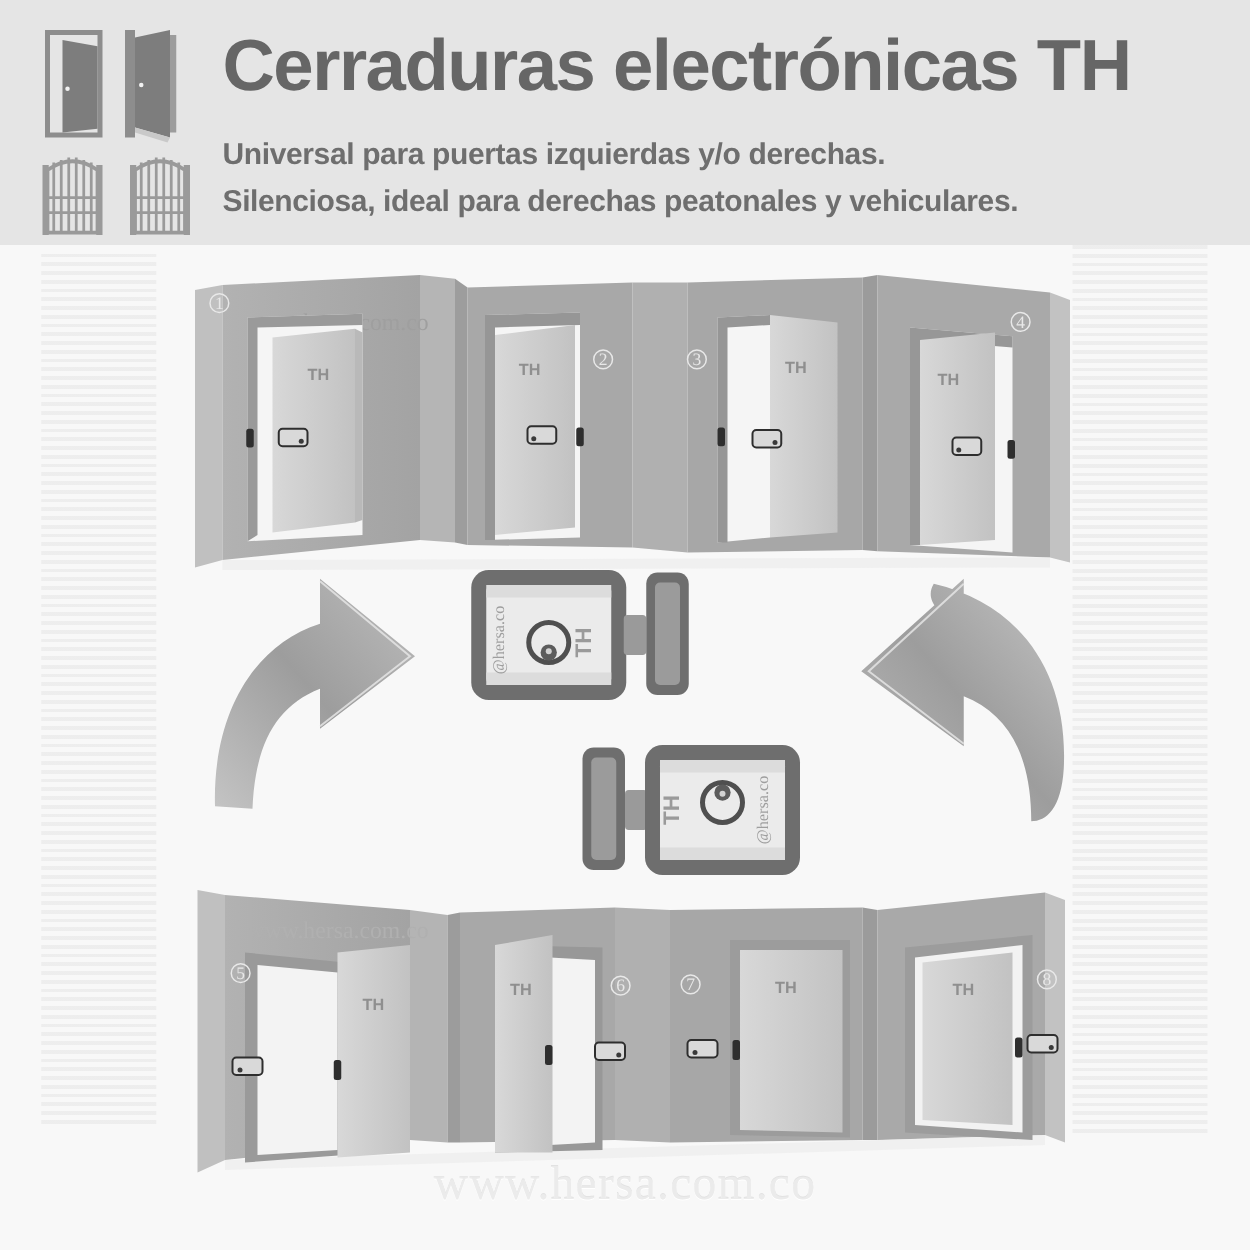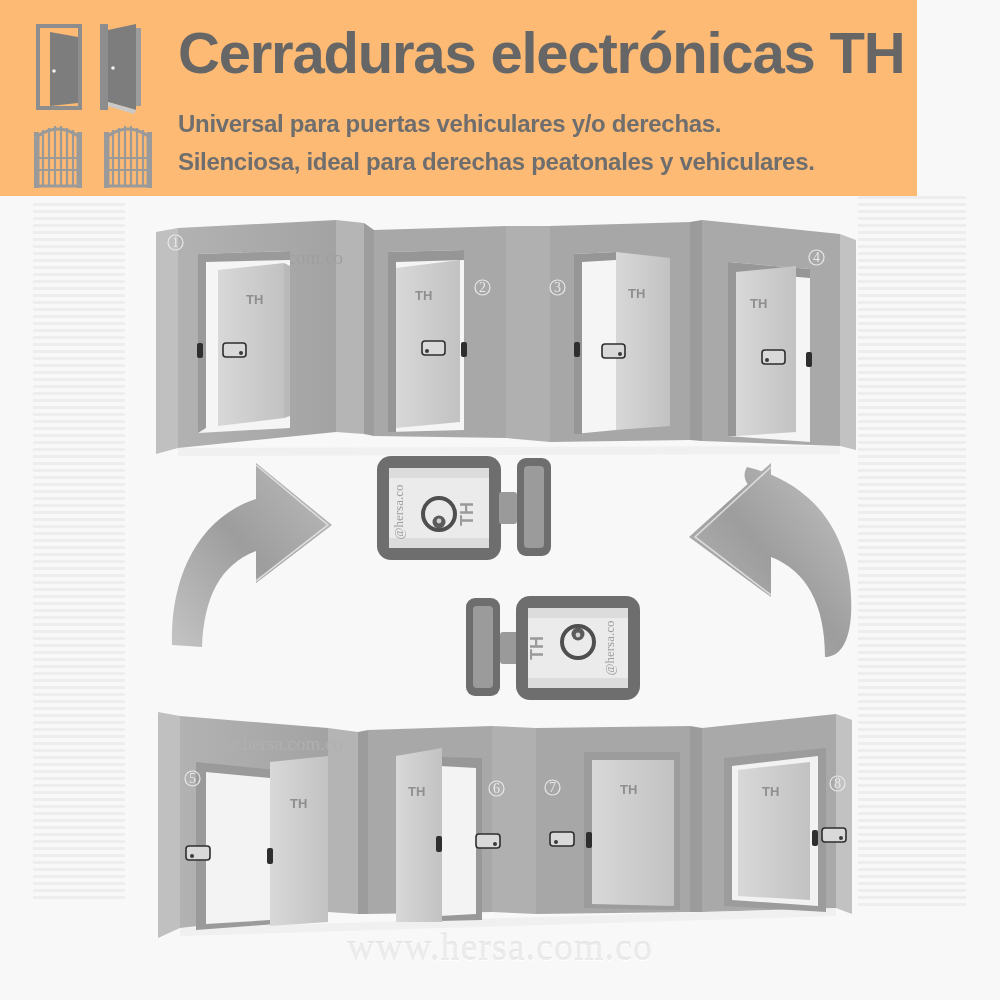--- a/index.html
+++ b/index.html
@@ -17,21 +17,21 @@
     background-image:repeating-linear-gradient(
         to bottom,
         #ededed 0px, #ededed 3px,
         #f8f8f8 3px, #f8f8f8 7px);
     opacity:.95;
   }
   .tex.left{left:33px;top:203px;width:92px;height:700px;}
   .tex.right{left:858px;top:196px;width:108px;height:712px;}
 
   
-  #header{position:absolute;left:0;top:0;width:917px;height:196px;background:#fdba74;}
+  #header{position:absolute;left:0;top:0;width:1000px;height:196px;background:#e5e5e5;}
   .hdr-icons{position:absolute;left:28px;top:18px;width:140px;height:172px;}
 
   #title{
     position:absolute;left:178px;top:24px;
     font-size:58px;font-weight:700;color:#666666;
     letter-spacing:-1.2px;line-height:1;white-space:nowrap;
   }
   #title .th{font-weight:800;letter-spacing:-1px;}
   .sub{
     position:absolute;left:178px;
@@ -116,21 +116,21 @@
           <line x1="80" y1="140" x2="120" y2="140"></line>
             <line x1="80" y1="152" x2="120" y2="152"></line>
         </g>
         <rect x="76" y="114" width="5" height="56" fill="#9a9a9a"></rect>
         <rect x="119" y="114" width="5" height="56" fill="#9a9a9a"></rect>
       </g>
     </svg>
 
     <div id="title"><span>Cerraduras electrónicas </span><span class="th">TH</span></div>
 
-    <div class="sub" id="sub1">Universal para puertas vehiculares y/o derechas.</div>
+    <div class="sub" id="sub1">Universal para puertas izquierdas y/o derechas.</div>
     <div class="sub" id="sub2">Silenciosa, ideal para derechas peatonales y vehiculares.</div>
   </div>
 
   <div class="scene" id="scene-top">
     <svg width="720" height="270" viewBox="0 0 720 270">
       <defs>
         <linearGradient id="wallA" x1="0" y1="0" x2="1" y2="0">
           <stop offset="0" stop-color="#b2b2b2"></stop>
             <stop offset="1" stop-color="#a3a3a3"></stop>
         </linearGradient>

